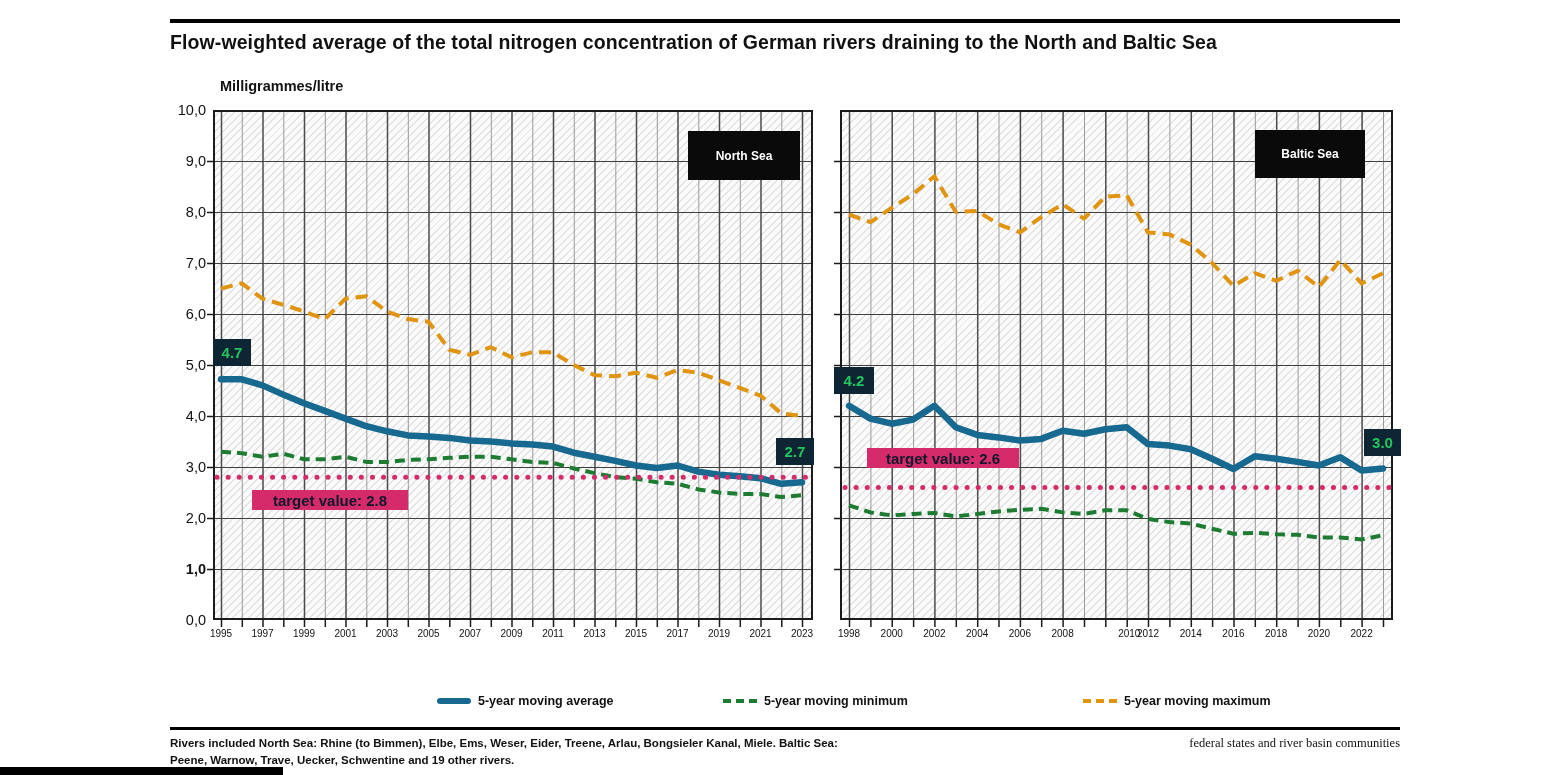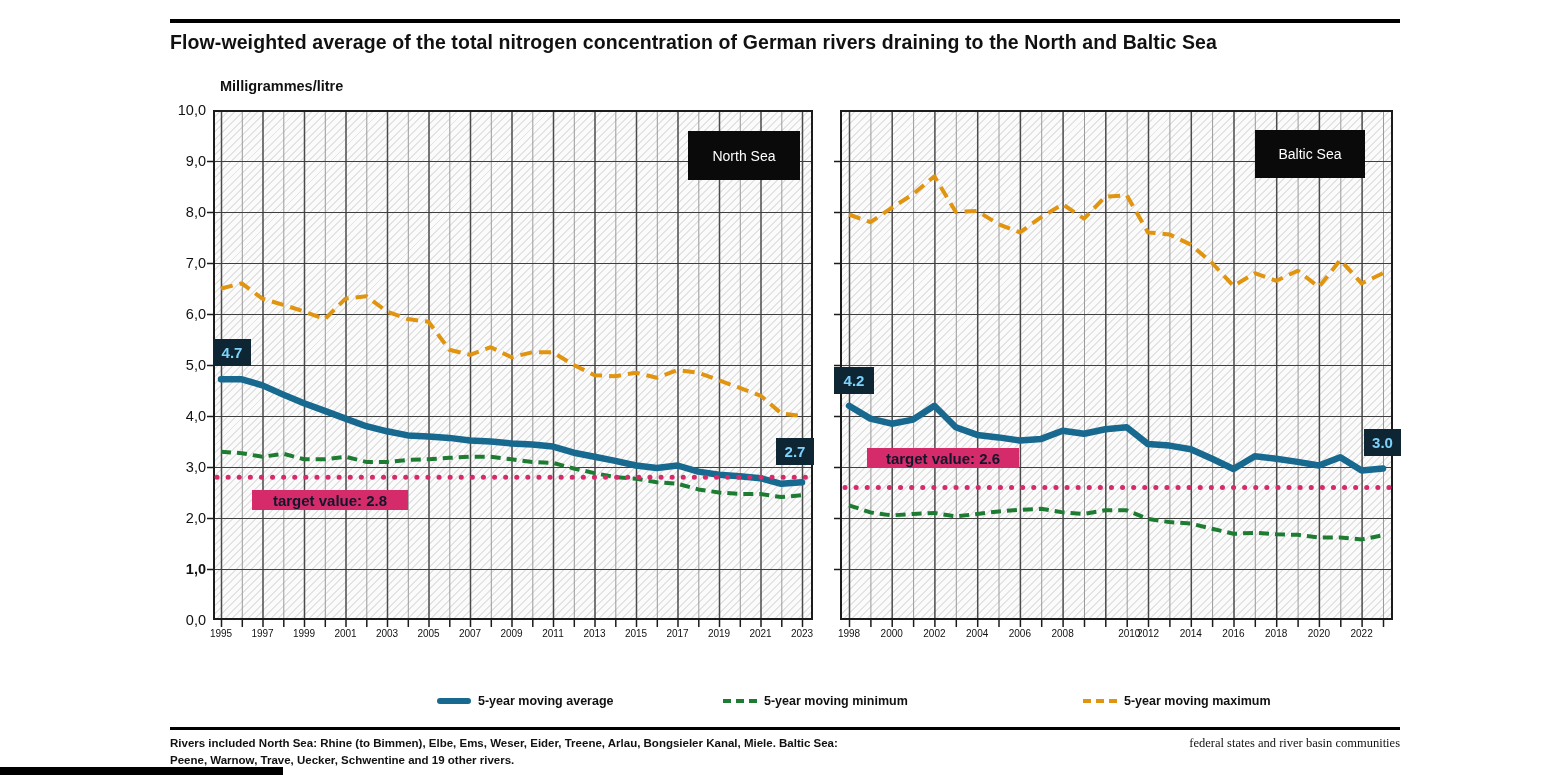--- a/index.html
+++ b/index.html
@@ -12,25 +12,25 @@
   .y-axis-title{position:absolute;left:220px;top:78px;font-size:14.5px;font-weight:bold;}
   .y-labels{position:absolute;left:118px;top:110px;width:88px;height:510px;}
   .y-labels span{position:absolute;right:0;height:18px;line-height:18px;font-size:14.5px;}
   .panel{position:absolute;top:110px;height:510px;
     background-color:#fbfbfb;
     background-image:repeating-linear-gradient(135deg,#e3e3e3 0 1.4px,rgba(0,0,0,0) 1.4px 5.4px);
   }
   .panel-0{left:213px;width:600px;}
   .panel-1{left:840px;width:553px;}
   .panel svg{position:absolute;left:0;top:0;overflow:visible;display:block;}
-  .sea-label{position:absolute;background:#0a0a0a;color:#fff;font-size:14px;font-weight:normal;
+  .sea-label{position:absolute;background:#0a0a0a;color:#fff;font-size:12px;font-weight:bold;
     display:flex;align-items:center;justify-content:center;}
   .sea-label-0{left:475px;top:21px;width:112px;height:49px;}
   .sea-label-1{left:415px;top:20px;width:110px;height:48px;}
-  .chip{position:absolute;background:#0e2533;color:#7dd3fc;font-size:15px;font-weight:bold;
+  .chip{position:absolute;background:#0e2533;color:#22c55e;font-size:15px;font-weight:bold;
     display:flex;align-items:center;justify-content:center;height:27px;}
   .chip-start-0{left:0;top:229px;width:38px;}
   .chip-end-0{left:563px;top:328px;width:38px;}
   .chip-start-1{left:-6px;top:257px;width:40px;}
   .chip-end-1{left:524px;top:319px;width:37px;}
   .target-box{position:absolute;color:#0f172a;font-size:15px;font-weight:bold;
     display:flex;align-items:center;justify-content:center;height:20px;}
   .target-box-0{left:39px;top:380px;width:156px;}
   .target-box-1{left:27px;top:338px;width:152px;}
   .x-labels{position:absolute;top:628px;height:20px;}

